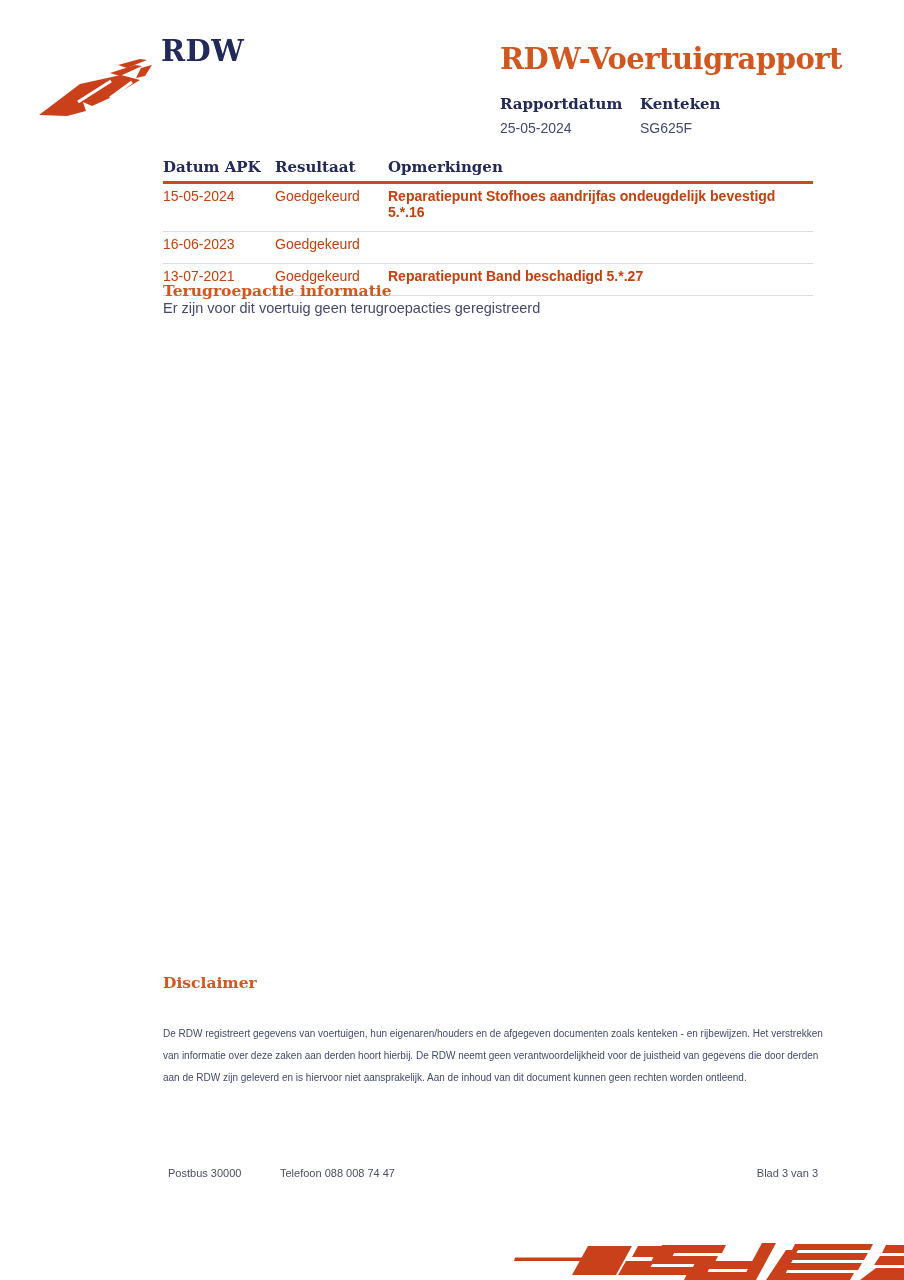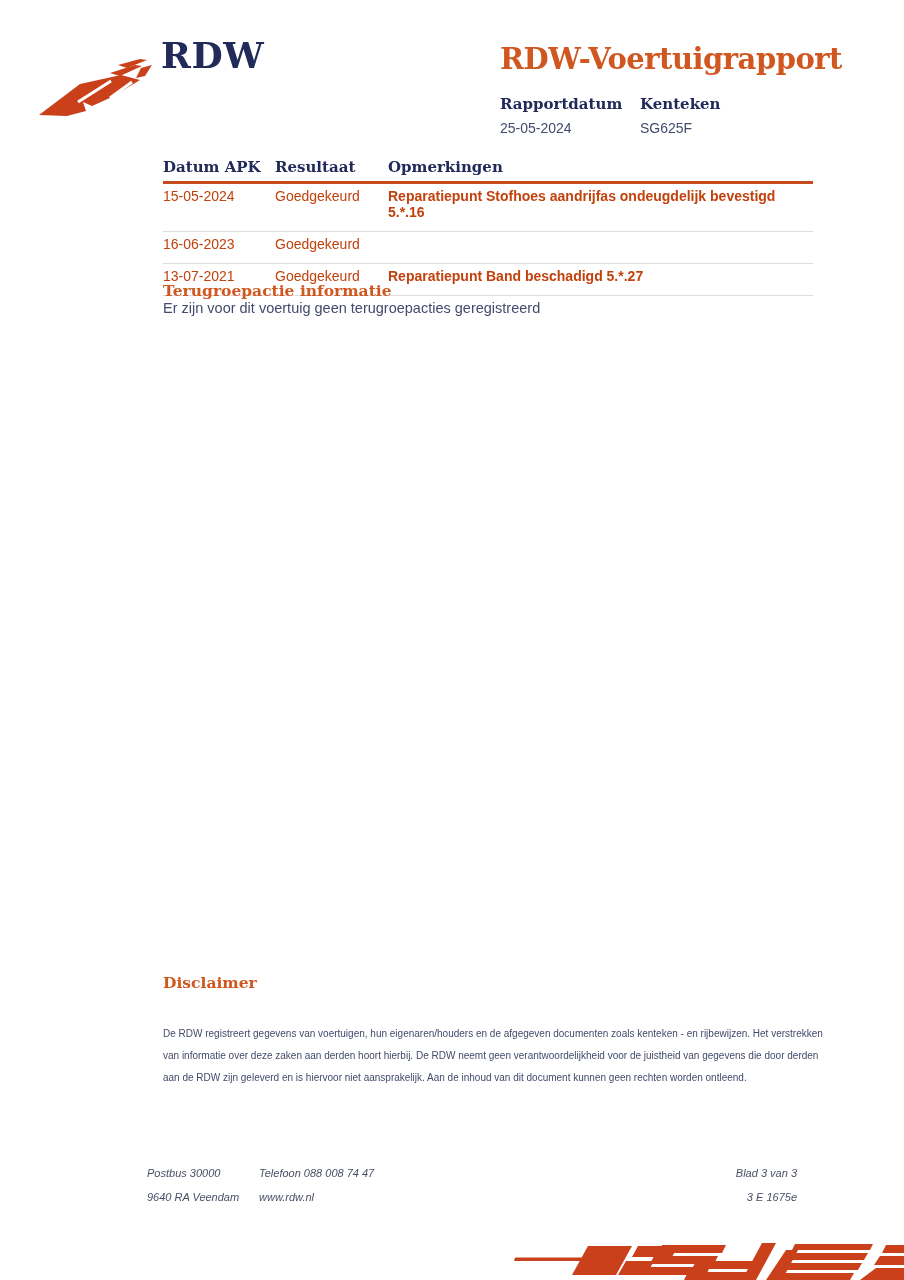--- a/index.html
+++ b/index.html
@@ -11,21 +11,21 @@
     position: relative;
     overflow: hidden;
   }
   .page { position: absolute; inset: 0; background: #ffffff; }
 
   
   .logo-wing { position: absolute; left: 36px; top: 50px; width: 118px; height: 70px; }
   .brand-text {
     position: absolute; left: 161px; top: 34px;
     font-family: "DejaVu Serif", serif; font-weight: 700;
-    font-size: 36px; color: #222A5A; letter-spacing: 0.5px;
+    font-size: 29px; color: #222A5A; letter-spacing: 0.5px;
   }
   .doc-title {
     position: absolute; left: 500px; top: 42px;
     font-family: "DejaVu Serif", serif; font-weight: 700;
     font-size: 29px; color: #D0571F; letter-spacing: -0.5px;
   }
   .meta-row { position: absolute; left: 500px; top: 95px; display: flex; }
   .meta-col { width: 140px; }
   .meta-label {
     font-family: "DejaVu Serif", serif; font-weight: 700;
@@ -61,21 +61,21 @@
   }
   .recall-section { position: absolute; left: 163px; top: 281px; width: 650px; }
   .recall-text { font-size: 14.5px; color: #434A6B; }
 
   .disclaimer-section { position: absolute; left: 163px; top: 973px; width: 668px; }
   .disclaimer-text {
     margin-top: 31px; font-size: 10px; line-height: 22px; color: #434A6B;
   }
 
   
-  .footer { position: absolute; left: 147px; top: 1167px; width: 650px; font-size: 11px; color: #4A4F66; font-style: italic; }
+  .footer { position: absolute; left: 168px; top: 1167px; width: 650px; font-size: 11px; color: #4A4F66; }
   .footer-line { display: flex; margin-bottom: 12px; }
   .f-col1 { width: 112px; }
   .f-col2 { flex: 1; }
   .f-col3 { text-align: center; }
 
   
   .bottom-graphic { position: absolute; right: 0; bottom: 0; width: 390px; height: 40px; }
 </style>
 </head>
 <body>
@@ -141,25 +141,20 @@
     <div class="section-heading">Disclaimer</div>
     <div class="disclaimer-text">De RDW registreert gegevens van voertuigen, hun eigenaren/houders en de afgegeven documenten zoals kenteken - en rijbewijzen. Het verstrekken van informatie over deze zaken aan derden hoort hierbij. De RDW neemt geen verantwoordelijkheid voor de juistheid van gegevens die door derden aan de RDW zijn geleverd en is hiervoor niet aansprakelijk. Aan de inhoud van dit document kunnen geen rechten worden ontleend.</div>
   </div>
 
   <div class="footer">
     <div class="footer-line">
       <div class="f-col1">Postbus 30000</div>
       <div class="f-col2">Telefoon 088 008 74 47</div>
       <div class="f-col3">Blad 3 van 3</div>
     </div>
-    <div class="footer-line">
-      <div class="f-col1">9640 RA Veendam</div>
-      <div class="f-col2">www.rdw.nl</div>
-      <div class="f-col3">3 E 1675e</div>
-    </div>
   </div>
 
   <svg class="bottom-graphic" viewBox="0 0 390 40" aria-hidden="true">
     <g fill="#C9401A">
       <polygon points="0,21 74,21 75,17.5 1,17.5"></polygon>
       <polygon points="58,35 102,35 118,6 74,6"></polygon>
       <polygon points="104,35 132,35 140,21 112,21"></polygon>
       <polygon points="118,17 158,17 164,6 124,6"></polygon>
       <polygon points="128,35 192,35 196,27 132,27"></polygon>
       <polygon points="136,24 200,24 204,16 140,16"></polygon>

